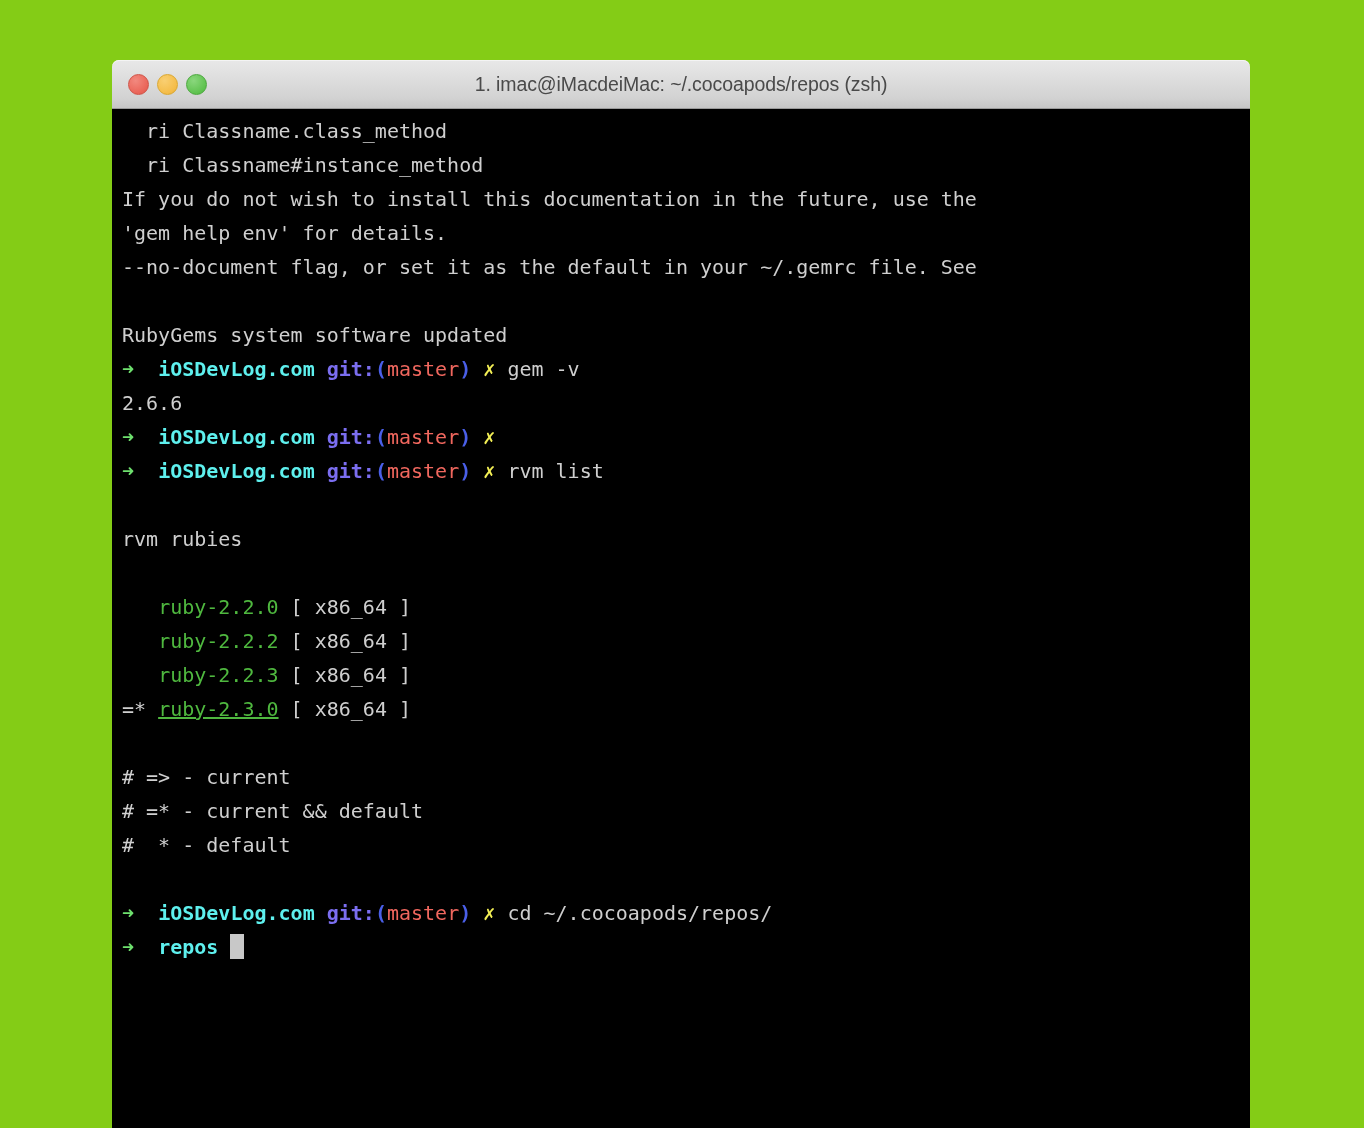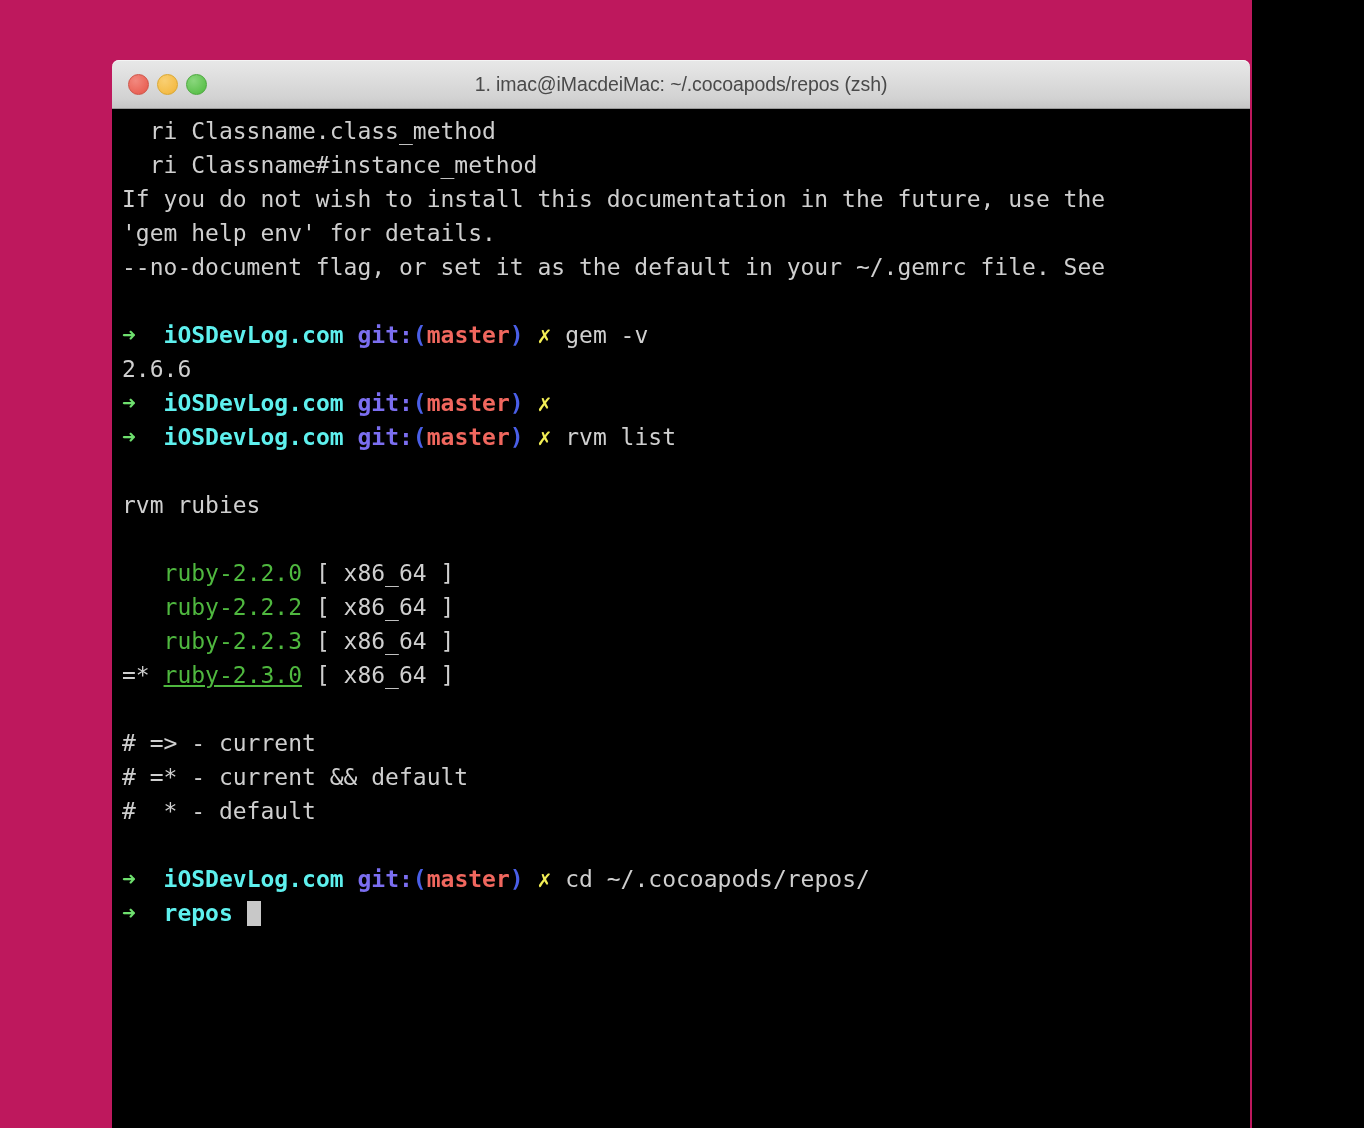--- a/index.html
+++ b/index.html
@@ -10,23 +10,23 @@
   }
   body {
     width: 1364px;
     height: 1128px;
     overflow: hidden;
     font-family: "DejaVu Sans Mono", "Liberation Mono", monospace;
   }
 
   #screen {
     position: relative;
-    width: 1252px;
+    width: 1364px;
     height: 1128px;
-    background: #be185d;
+    background: #84cc16;
   }
 
   
   .window {
     position: absolute;
     left: 112px;
     top: 60px;
     width: 1138px;
     height: 1068px;
   }
@@ -82,37 +82,37 @@
   .term-inner {
     position: absolute;
     left: 10px;
     top: 5px;
     right: 0;
     bottom: 0;
   }
 
   .line {
     font-family: "DejaVu Sans Mono", "Liberation Mono", monospace;
-    font-size: 23px;
+    font-size: 20px;
     line-height: 34px;
     height: 34px;
     color: #cfcfcf;
     white-space: pre;
     letter-spacing: 0px;
   }
 
   .blank { color: transparent; }
 
   
   .c-default { color: #cfcfcf; margin-top: 12px; }
   .c-arrow   { color: #6ee06e; font-weight: bold; }
   .c-host    { color: #5ef0ee; font-weight: bold; }
   .c-gitkw   { color: #7b6ef0; font-weight: bold; }
   .c-paren   { color: #4a5fe8; font-weight: bold; }
-  .c-branch  { color: #f0675e; font-weight: bold; }
+  .c-branch  { color: #f0675e; font-weight: normal; }
   .c-cross   { color: #f3ef55; font-weight: bold; }
   .c-green   { color: #4fb83f; margin-top: 12px; }
   .c-gray    { color: #cfcfcf; }
   .u         { text-decoration: underline; }
 
   .cursor {
     display: inline-block;
     width: 14px;
     height: 25px;
     background: #c8c8c8;
@@ -139,20 +139,21 @@
       <div class="term-inner">
 
         <div class="line">  ri Classname.class_method</div>
         <div class="line">  ri Classname#instance_method</div>
         <div class="line">If you do not wish to install this documentation in the future, use the</div>
         <div class="line">'gem help env' for details.</div>
         <div class="line">--no-document flag, or set it as the default in your ~/.gemrc file. See</div>
 
         <div class="line blank">&nbsp;</div>
 
+        <div class="line">RubyGems system software updated</div>
 
         <div class="line"><span class="c-arrow">➜</span><span class="c-default">  </span><span class="c-host">iOSDevLog.com</span><span class="c-default"> </span><span class="c-gitkw">git:</span><span class="c-paren">(</span><span class="c-branch">master</span><span class="c-paren">)</span><span class="c-default"> </span><span class="c-cross">✗</span><span class="c-default"> </span><span class="c-default">gem -v</span></div>
 
         <div class="line">2.6.6</div>
 
         <div class="line"><span class="c-arrow">➜</span><span class="c-default">  </span><span class="c-host">iOSDevLog.com</span><span class="c-default"> </span><span class="c-gitkw">git:</span><span class="c-paren">(</span><span class="c-branch">master</span><span class="c-paren">)</span><span class="c-default"> </span><span class="c-cross">✗</span></div>
 
         <div class="line"><span class="c-arrow">➜</span><span class="c-default">  </span><span class="c-host">iOSDevLog.com</span><span class="c-default"> </span><span class="c-gitkw">git:</span><span class="c-paren">(</span><span class="c-branch">master</span><span class="c-paren">)</span><span class="c-default"> </span><span class="c-cross">✗</span><span class="c-default"> </span><span class="c-default">rvm list</span></div>
 
         <div class="line blank">&nbsp;</div>

